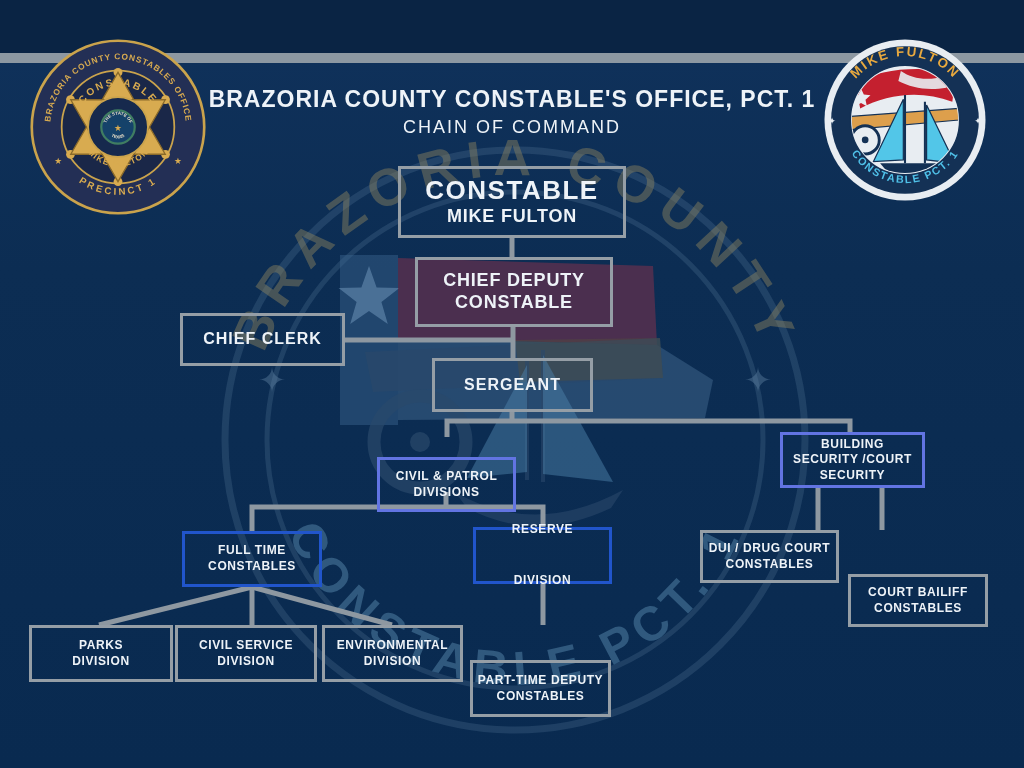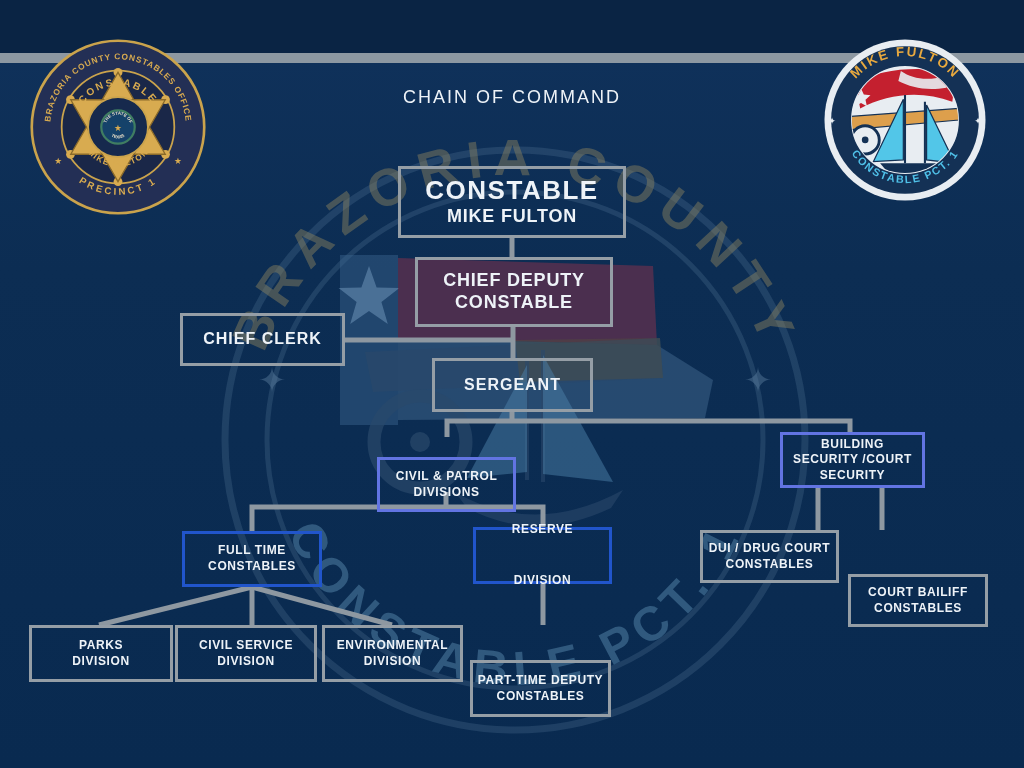--- a/index.html
+++ b/index.html
@@ -81,20 +81,21 @@
       <path d="M252 587 V625"></path>
       <path d="M252 587 L99 625"></path>
       <path d="M252 587 L392 625"></path>
       <path d="M543 584 V625"></path>
       <path d="M818 488 V530"></path>
       <path d="M882 488 V530"></path>
     </g>
   </svg>
 
   <div class="title-block">
+    <div class="title-line1">BRAZORIA COUNTY CONSTABLE'S OFFICE, PCT. 1</div>
     <div class="title-line2">CHAIN OF COMMAND</div>
   </div>
 
   <svg class="badge left" viewBox="0 0 200 200">
     <defs>
       <path id="lb-top" d="M 23 100 A 77 77 0 1 1 177 100" fill="none"></path>
       <path id="lb-bot" d="M 23 100 A 77 77 0 0 0 177 100" fill="none"></path>
       <path id="lb-in-top" d="M 53 100 A 47 47 0 1 1 147 100" fill="none"></path>
       <path id="lb-in-bot" d="M 55 100 A 45 45 0 0 0 145 100" fill="none"></path>
       <path id="lb-seal-top" d="M 86 100 A 14 14 0 1 1 114 100" fill="none"></path>

